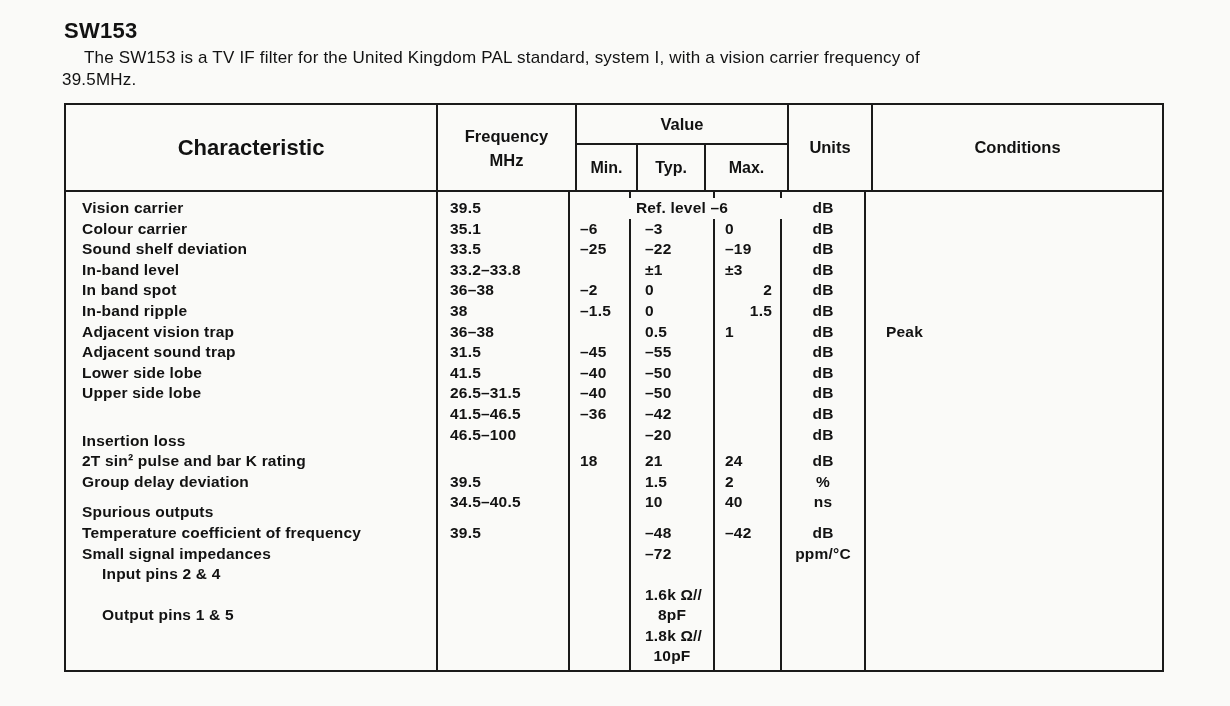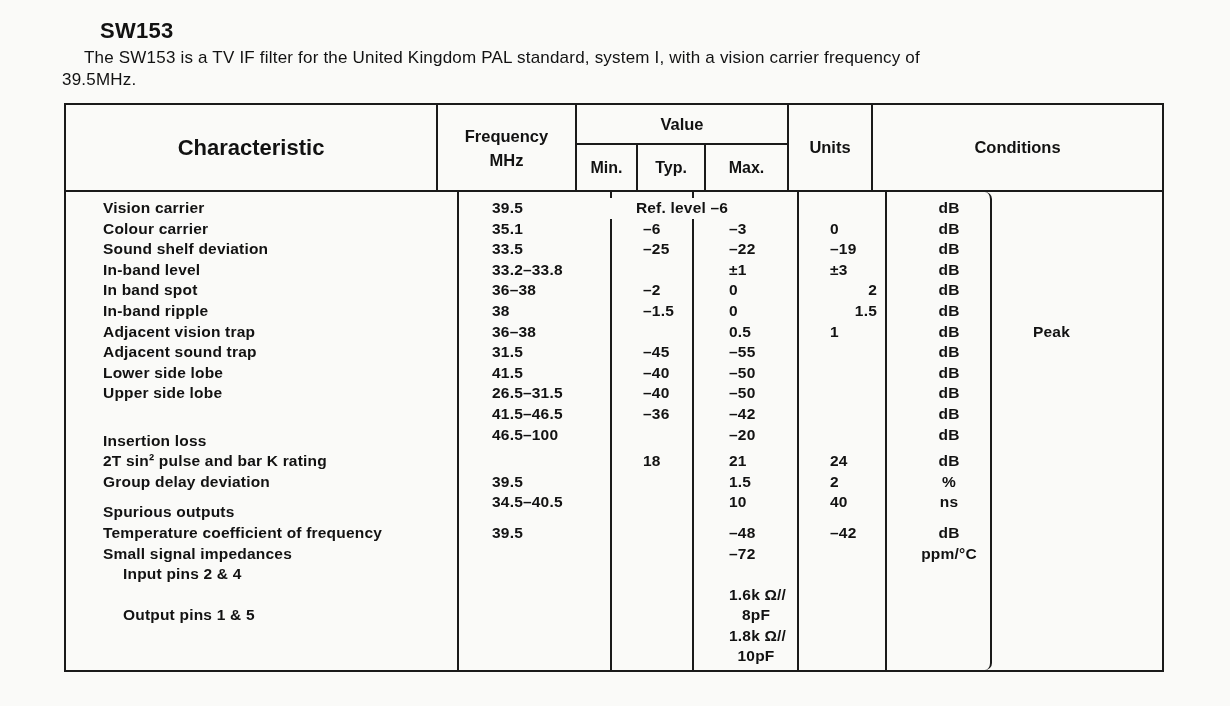--- a/index.html
+++ b/index.html
@@ -6,21 +6,21 @@
   html,body { width:1230px; height:706px; }
   .page {
     position:relative; width:1230px; height:706px;
     background:var(--paper,#fafaf8);
     color:var(--ink,#121212);
     font-family:"Liberation Sans", sans-serif;
     overflow:hidden;
   }
   .doc-title {
     position:absolute; left:64px; top:18px;
-    font-size:22px; font-weight:bold; letter-spacing:0.3px;margin-left:36px;
+    font-size:22px; font-weight:bold; letter-spacing:0.3px;
   }
   .doc-para {
     position:absolute; left:62px; top:47px; width:1115px;
     font-size:17px; line-height:22px; letter-spacing:0.2px;
   }
   .doc-para .l1 { text-indent:22px; }
   
   .dtable {
     position:absolute; left:64px; top:103px; width:1100px; height:569px;
     border:2px solid var(--line,#1a1a1a); background:transparent;
@@ -31,27 +31,27 @@
   .h-freq { width:139px; display:flex; flex-direction:column; align-items:center; justify-content:center; font-size:16.5px; line-height:24px; }
   .h-valgroup { width:212px; display:flex; flex-direction:column; }
   .h-value { height:40px; display:flex; align-items:center; justify-content:center; font-size:16.5px; border-bottom:2px solid var(--line,#1a1a1a); }
   .h-mtm { flex:1; display:flex; }
   .h-min { width:61px; display:flex; align-items:center; justify-content:center; font-size:16px; }
   .h-typ { width:68px; display:flex; align-items:center; justify-content:center; font-size:16px; }
   .h-max { flex:1; display:flex; align-items:center; justify-content:center; font-size:16px; }
   .h-units { width:84px; display:flex; align-items:center; justify-content:center; font-size:16.5px; }
   .h-cond { flex:1; display:flex; align-items:center; justify-content:center; font-size:16.5px; border-right:none; }
   .tbody { position:relative; display:flex; height:478px; font-weight:bold; font-size:15.5px; letter-spacing:0.2px; }
-  .col { padding-top:6px;margin-left:21px; }
+  .col { padding-top:6px; }
   .col-c   { width:372px; }
   .col-f   { width:132px; }
   .col-min { width:61px; }
   .col-typ { width:84px; }
   .col-max { width:67px; }
-  .col-u   { width:84px;border-radius:7px; }
+  .col-u   { width:84px; }
   .col-cond{ flex:1; border-right:none; }
   .line { height:20.6px; line-height:20.6px; white-space:nowrap; }
   .col-c .line   { padding-left:16px; }
   .col-f .line   { padding-left:12px; }
   .col-min .line { padding-left:10px; }
   .col-typ .line { padding-left:14px; }
   .col-max .line { padding-left:10px; }
   .col-u .line   { text-align:center; padding-left:0; }
   .col-cond .line{ padding-left:20px; }
   .line.gap1 { margin-top:6px; }

